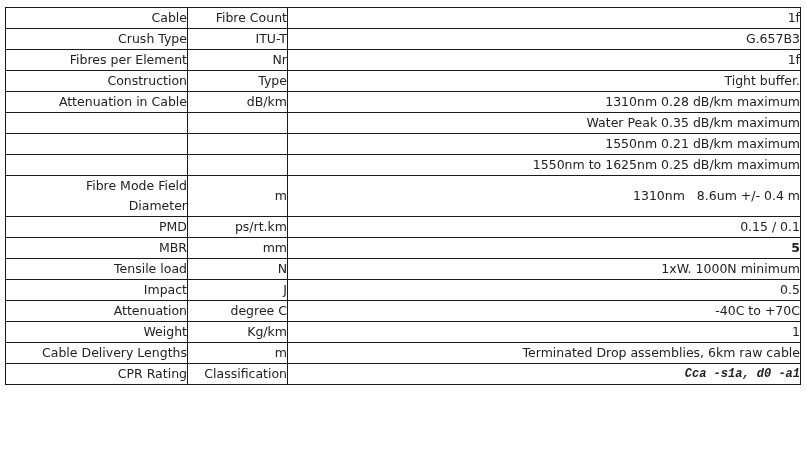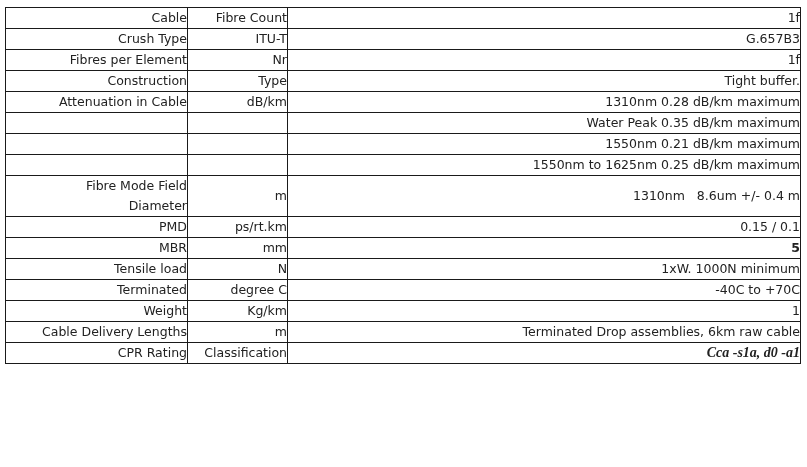--- a/index.html
+++ b/index.html
@@ -18,21 +18,21 @@
       line-height: 20px;
       vertical-align: middle;
       white-space: nowrap;
       overflow: hidden;
       text-align: right;
     }
     table.spec td.c3 { padding-left: 6px; }
     table.spec tr.tall td { height: 40px; }
     table.spec tr.tall td.c1 { line-height: 20px; white-space: normal; }
     .bold { font-weight: bold; }
-    .cpr { font-family: Liberation Serif, serif; font-weight: bold; font-style: italic; font-size: 14px; }
+    .cpr { font-family: Liberation Mono, monospace; font-weight: bold; font-style: italic; font-size: 12px; }
     col.k1 { width: 182px; }
     col.k2 { width: 100px; }
     col.k3 { width: 513px; }
   </style>
 </head>
 <body>
 
 <table class="spec">
   <colgroup>
       <col class="k1">
@@ -94,21 +94,26 @@
       <td class="c1">MBR</td>
       <td class="c2">mm</td>
       <td class="c3 bold">5</td>
     </tr>
     <tr>
       <td class="c1">Tensile load</td>
       <td class="c2">N</td>
       <td class="c3">1xW. 1000N minimum</td>
     </tr>
     <tr>
-      <td class="c1">Terminated</td>
+      <td class="c1">Impact</td>
+      <td class="c2">J</td>
+      <td class="c3">0.5</td>
+    </tr>
+    <tr>
+      <td class="c1">Attenuation</td>
       <td class="c2">degree C</td>
       <td class="c3">-40C to +70C</td>
     </tr>
     <tr>
       <td class="c1">Weight</td>
       <td class="c2">Kg/km</td>
       <td class="c3">1</td>
     </tr>
     <tr>
       <td class="c1">Cable Delivery Lengths</td>

